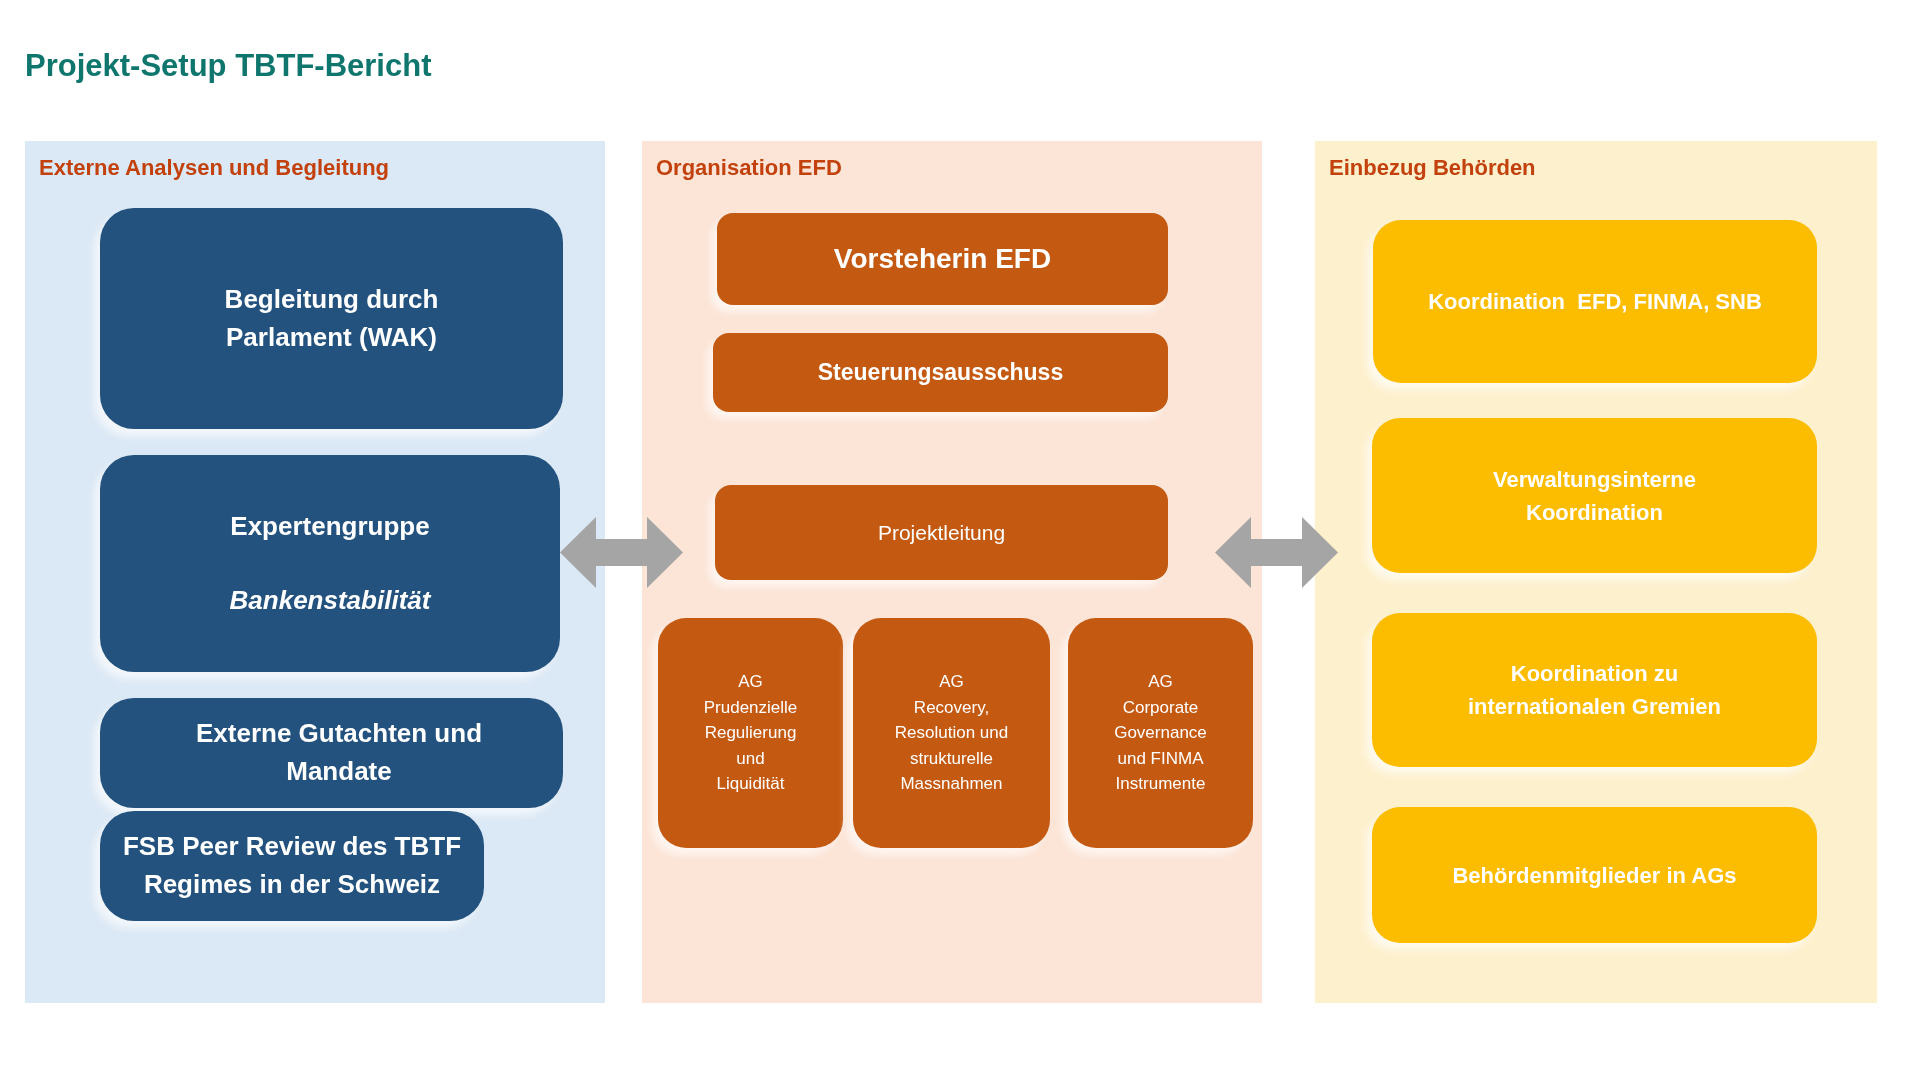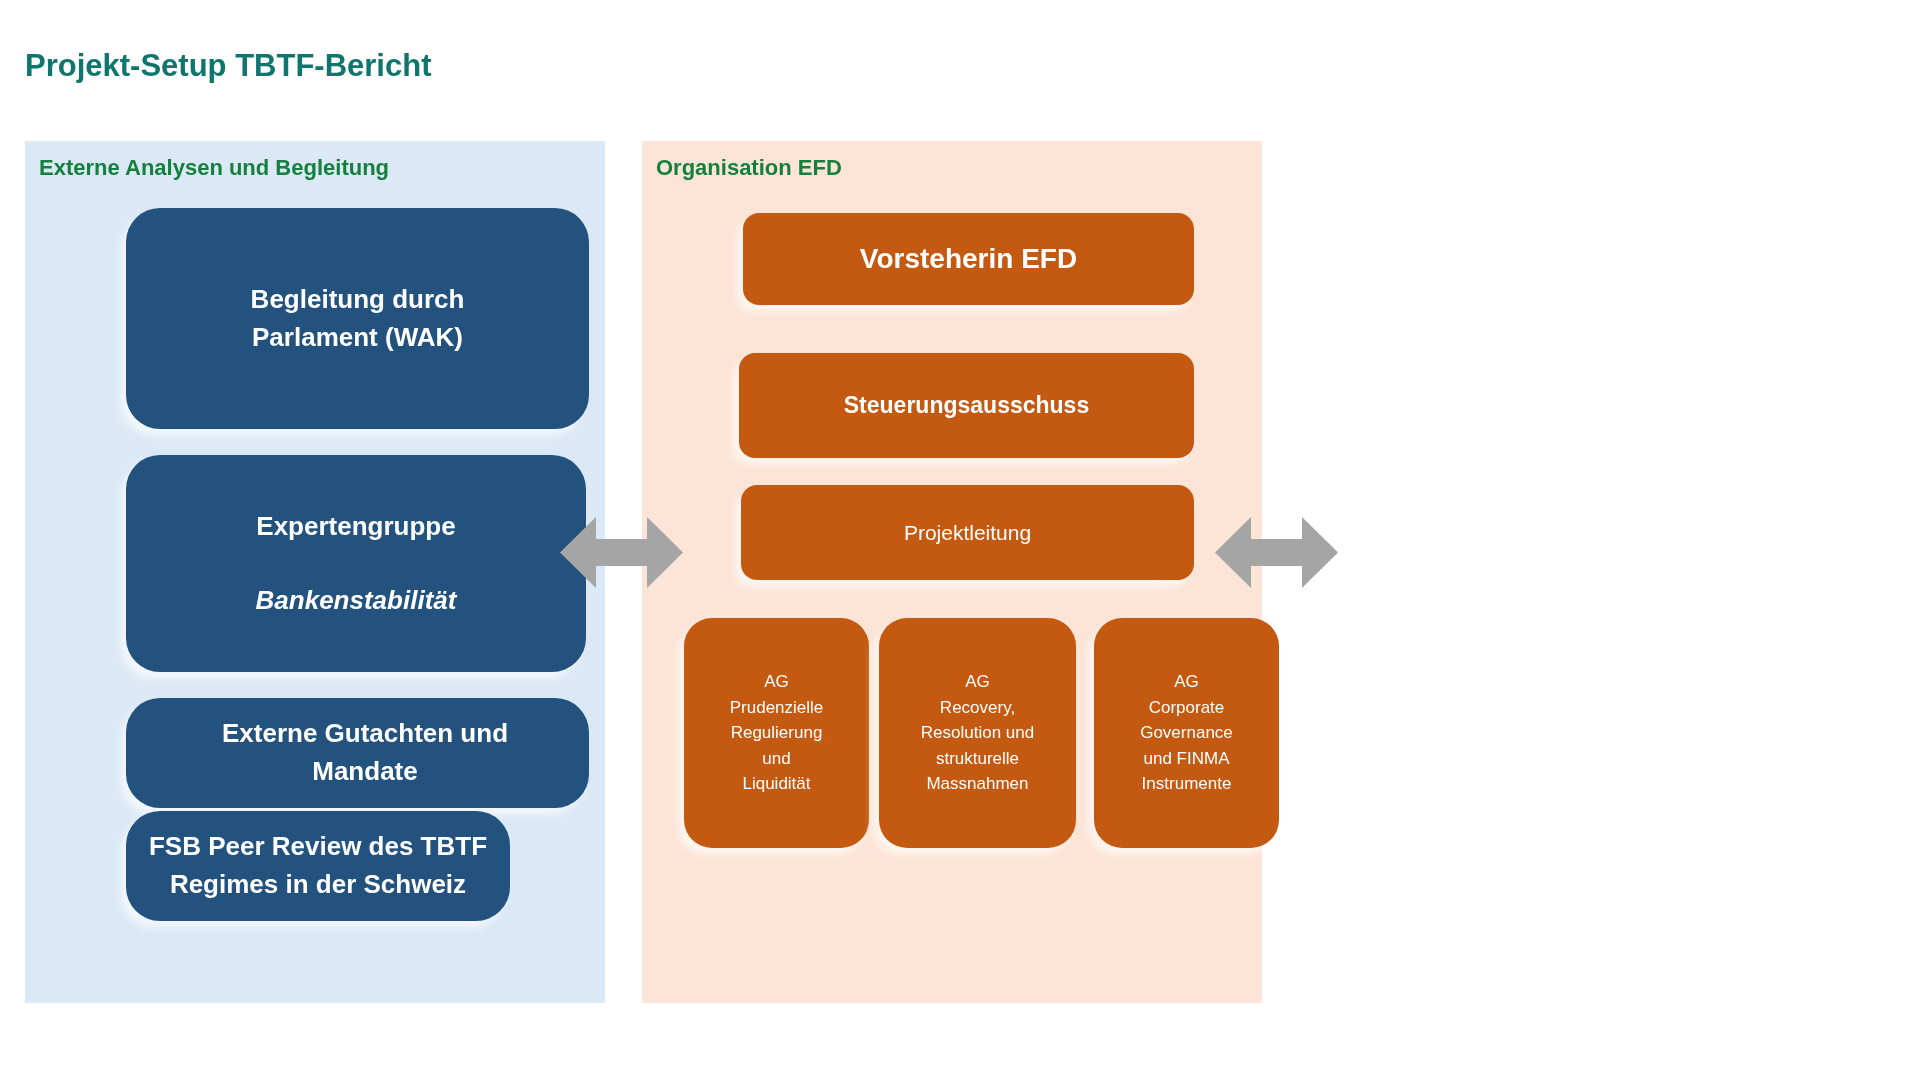--- a/index.html
+++ b/index.html
@@ -32,33 +32,32 @@
   }
   .panel.left   { left: 25px;   width: 580px; background: var(--left-panel,  #DBE8F5); }
   .panel.middle { left: 642px;  width: 620px; background: var(--middle-panel,#FCE4D6); }
   .panel.right  { left: 1315px; width: 562px; background: var(--right-panel, #FDF0CD); }
   .heading {
     position: absolute;
     left: 14px;
     top: 14px;
     font-size: 22px;
     font-weight: 700;
-    color: #15803d;
+    color: #c2410c;
   }
   .box {
     position: absolute;
     display: flex;
     flex-direction: column;
     align-items: center;
     justify-content: center;
     text-align: center;
     color: #ffffff;
     white-space: pre-wrap;
     box-shadow: -6px 7px 9px rgba(255,255,255,0.65);
-    margin-left: 26px;
   }
   .blue {
     background: var(--left-box, #24527E);
     border-radius: 34px;
     font-size: 26px;
     font-weight: 700;
     line-height: 1.45;
     text-align: center;
   }
   .orange {
@@ -75,21 +74,21 @@
   .italic { font-style: italic; }
 
   
   .b-l1 { left: 75px; top: 67px;  width: 463px; height: 221px; }
   .b-l2 { left: 75px; top: 314px; width: 460px; height: 217px; gap: 36px; }
   .b-l3 { left: 75px; top: 557px; width: 463px; height: 110px; padding-left: 15px; }
   .b-l4 { left: 75px; top: 670px; width: 384px; height: 110px; }
 
   
   .b-m1 { left: 75px; top: 72px;  width: 451px; height: 92px; font-size: 28px; font-weight: 700; }
-  .b-m2 { left: 71px; top: 212px; width: 455px; height: 105px; font-size: 23px; font-weight: 700; }
+  .b-m2 { left: 71px; top: 192px; width: 455px; height: 79px; font-size: 23px; font-weight: 700; }
   .b-m3 { left: 73px; top: 344px; width: 453px; height: 95px; font-size: 21px; font-weight: 400; }
   .ag {
     top: 477px;
     height: 230px;
     border-radius: 28px;
     font-size: 17px;
     font-weight: 400;
     line-height: 1.5;
   }
   .b-ag1 { left: 16px;  width: 185px; }
@@ -149,20 +148,29 @@
 Resolution und
 strukturelle
 Massnahmen</div>
     <div class="box orange ag b-ag3">AG
 Corporate
 Governance
 und FINMA
 Instrumente</div>
   </section>
 
+  <section class="panel right">
+    <div class="heading">Einbezug Behörden</div>
+    <div class="box gold b-r1">Koordination  EFD, FINMA, SNB</div>
+    <div class="box gold b-r2">Verwaltungsinterne
+Koordination</div>
+    <div class="box gold b-r3">Koordination zu
+internationalen Gremien</div>
+    <div class="box gold b-r4">Behördenmitglieder in AGs</div>
+  </section>
 
   <div class="arrow arrow-1">
     <svg viewBox="0 0 123 71" aria-hidden="true">
       <polygon points="0,35.5 36,0 36,22 87,22 87,0 123,35.5 87,71 87,49 36,49 36,71"></polygon>
     </svg>
   </div>
   <div class="arrow arrow-2">
     <svg viewBox="0 0 123 71" aria-hidden="true">
       <polygon points="0,35.5 36,0 36,22 87,22 87,0 123,35.5 87,71 87,49 36,49 36,71"></polygon>
     </svg>

